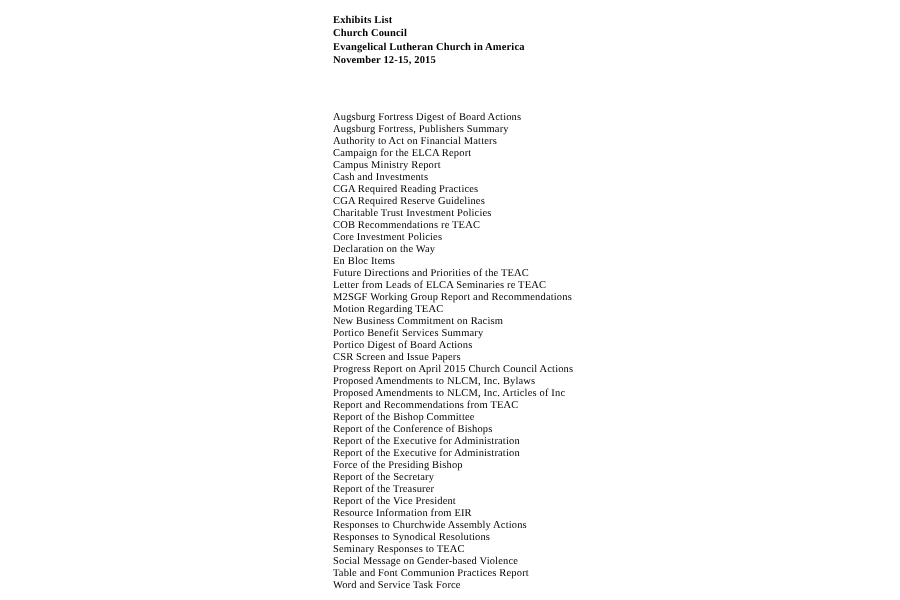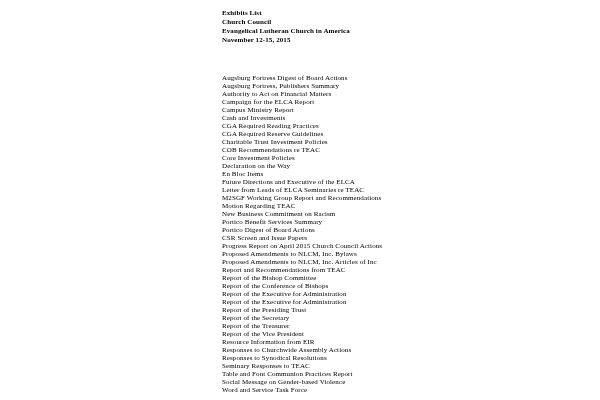--- a/index.html
+++ b/index.html
@@ -60,42 +60,42 @@
         <div class="exhibit-item">Campaign for the ELCA Report</div>
         <div class="exhibit-item">Campus Ministry Report</div>
         <div class="exhibit-item">Cash and Investments</div>
         <div class="exhibit-item">CGA Required Reading Practices</div>
         <div class="exhibit-item">CGA Required Reserve Guidelines</div>
         <div class="exhibit-item">Charitable Trust Investment Policies</div>
         <div class="exhibit-item">COB Recommendations re TEAC</div>
         <div class="exhibit-item">Core Investment Policies</div>
         <div class="exhibit-item">Declaration on the Way</div>
         <div class="exhibit-item">En Bloc Items</div>
-        <div class="exhibit-item">Future Directions and Executive of the ELCA</div>
+        <div class="exhibit-item">Future Directions and Priorities of the TEAC</div>
         <div class="exhibit-item">Letter from Leads of ELCA Seminaries re TEAC</div>
         <div class="exhibit-item">M2SGF Working Group Report and Recommendations</div>
         <div class="exhibit-item">Motion Regarding TEAC</div>
         <div class="exhibit-item">New Business Commitment on Racism</div>
         <div class="exhibit-item">Portico Benefit Services Summary</div>
         <div class="exhibit-item">Portico Digest of Board Actions</div>
         <div class="exhibit-item">CSR Screen and Issue Papers</div>
         <div class="exhibit-item">Progress Report on April 2015 Church Council Actions</div>
         <div class="exhibit-item">Proposed Amendments to NLCM, Inc. Bylaws</div>
         <div class="exhibit-item">Proposed Amendments to NLCM, Inc. Articles of Inc</div>
         <div class="exhibit-item">Report and Recommendations from TEAC</div>
         <div class="exhibit-item">Report of the Bishop Committee</div>
         <div class="exhibit-item">Report of the Conference of Bishops</div>
         <div class="exhibit-item">Report of the Executive for Administration</div>
         <div class="exhibit-item">Report of the Executive for Administration</div>
-        <div class="exhibit-item">Report of the Presiding Trust</div>
+        <div class="exhibit-item">Force of the Presiding Bishop</div>
         <div class="exhibit-item">Report of the Secretary</div>
         <div class="exhibit-item">Report of the Treasurer</div>
         <div class="exhibit-item">Report of the Vice President</div>
         <div class="exhibit-item">Resource Information from EIR</div>
         <div class="exhibit-item">Responses to Churchwide Assembly Actions</div>
         <div class="exhibit-item">Responses to Synodical Resolutions</div>
         <div class="exhibit-item">Seminary Responses to TEAC</div>
+        <div class="exhibit-item">Social Message on Gender-based Violence</div>
         <div class="exhibit-item">Table and Font Communion Practices Report</div>
-        <div class="exhibit-item">Social Message on Gender-based Violence</div>
         <div class="exhibit-item">Word and Service Task Force</div>
       </div>
   </div>
 </div>
 
 </body></html>

